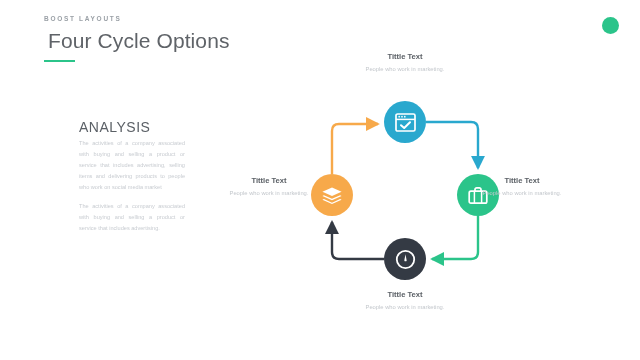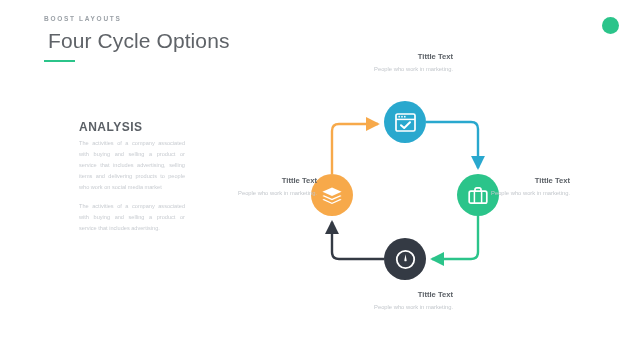--- a/index.html
+++ b/index.html
@@ -58,22 +58,22 @@
   }
 
   
   .analysis {
     position: absolute;
     left: 79px;
     top: 122px;
     width: 106px;
   }
   .analysis-title {
-    font-size: 12px;
-    font-weight: 700;
+    font-size: 14px;
+    font-weight: 400;
     color: #5b6066;
     letter-spacing: 0.5px;
     margin: 0 0 6px 0;
     line-height: 10px;
   }
   .analysis-body {
     font-size: 5.6px;
     line-height: 11px;
     color: #c8ccd1;
     text-align: justify;
@@ -110,21 +110,21 @@
   .node.bottom { left: 384px; top: 238px; background: #343A44; }
   .node.left   { left: 311px; top: 174px; background: #F5A council; }
   .node.left   { background: #F7A94A; }
 
   .node svg { display: block; }
 
   
   .label {
     position: absolute;
     width: 96px;
-    text-align: right;
+    text-align: center;
   }
   .label-title {
     font-size: 7.6px;
     font-weight: 700;
     color: #5b6066;
     margin: 0 0 3px 0;
     line-height: 10px;
   }
   .label-desc {
     font-size: 5.8px;

